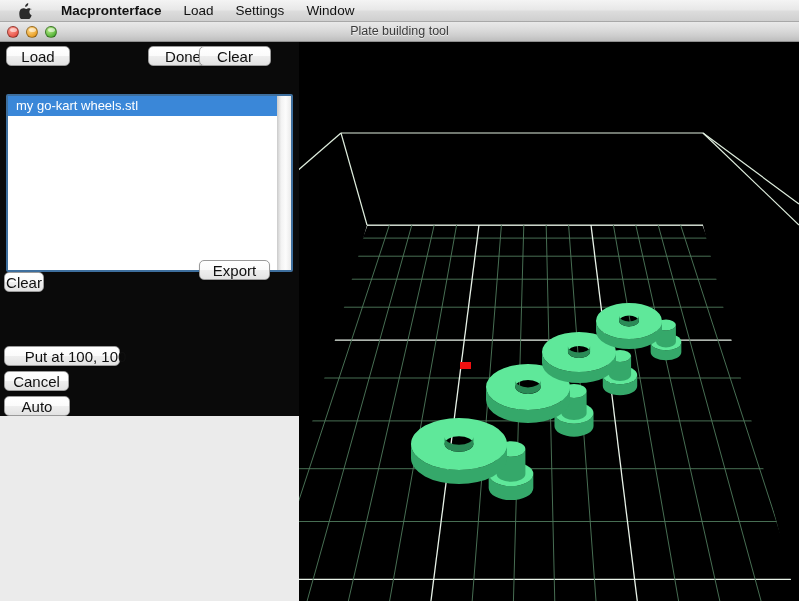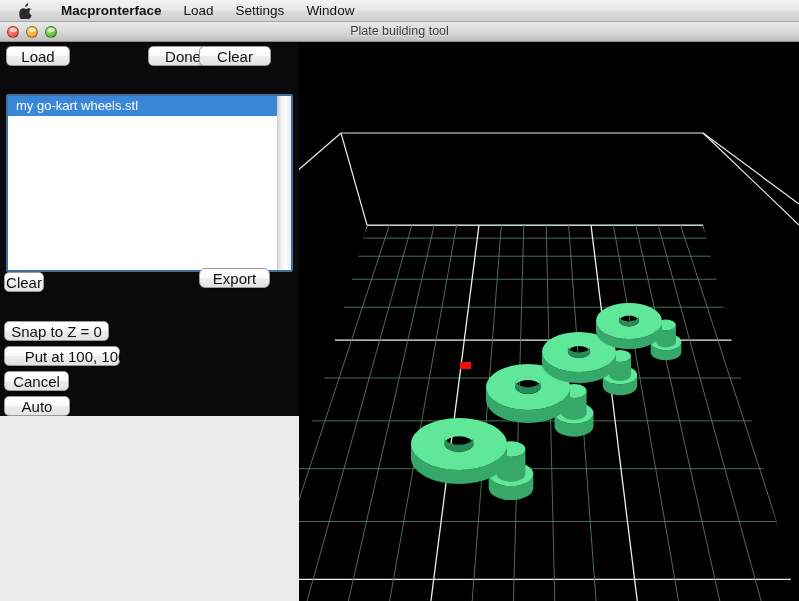--- a/index.html
+++ b/index.html
@@ -211,23 +211,22 @@
       <div class="btn" style="left:6px; top:4px; width:64px;">Load</div>
       <div class="btn" style="left:100px; top:4px; width:70px;margin-left:48px;">Done</div>
       <div class="btn" style="left:199px; top:4px; width:72px;">Clear</div>
 
       <div class="listbox">
         <div class="list-row selected">my go-kart wheels.stl</div>
         <div class="list-scrollbar"></div>
       </div>
 
       <div class="btn" style="left:4px; top:230px; width:40px;">Clear</div>
-      <div class="btn" style="left:199px; top:226px; width:71px;border-radius:6px;">Export</div>
-
-      <div class="btn" style="left:4px; top:279px; width:105px;">Snap to Z = 0</div>
+      <div class="btn" style="left:199px; top:218px; width:71px;">Export</div>
+
       <div class="btn" style="left:4px; top:304px; width:116px;padding-left:36px;">Put at 100, 100</div>
       <div class="btn" style="left:4px; top:329px; width:65px;">Cancel</div>
       <div class="btn" style="left:4px; top:354px; width:66px;">Auto</div>
     </div>
 
     <div class="viewport">
       <svg width="500" height="559" viewBox="0 0 500 559">
         <defs>
           <clipPath id="bedclip">
             <polygon points="68,183 404,183 500,570 -40,570"></polygon>

